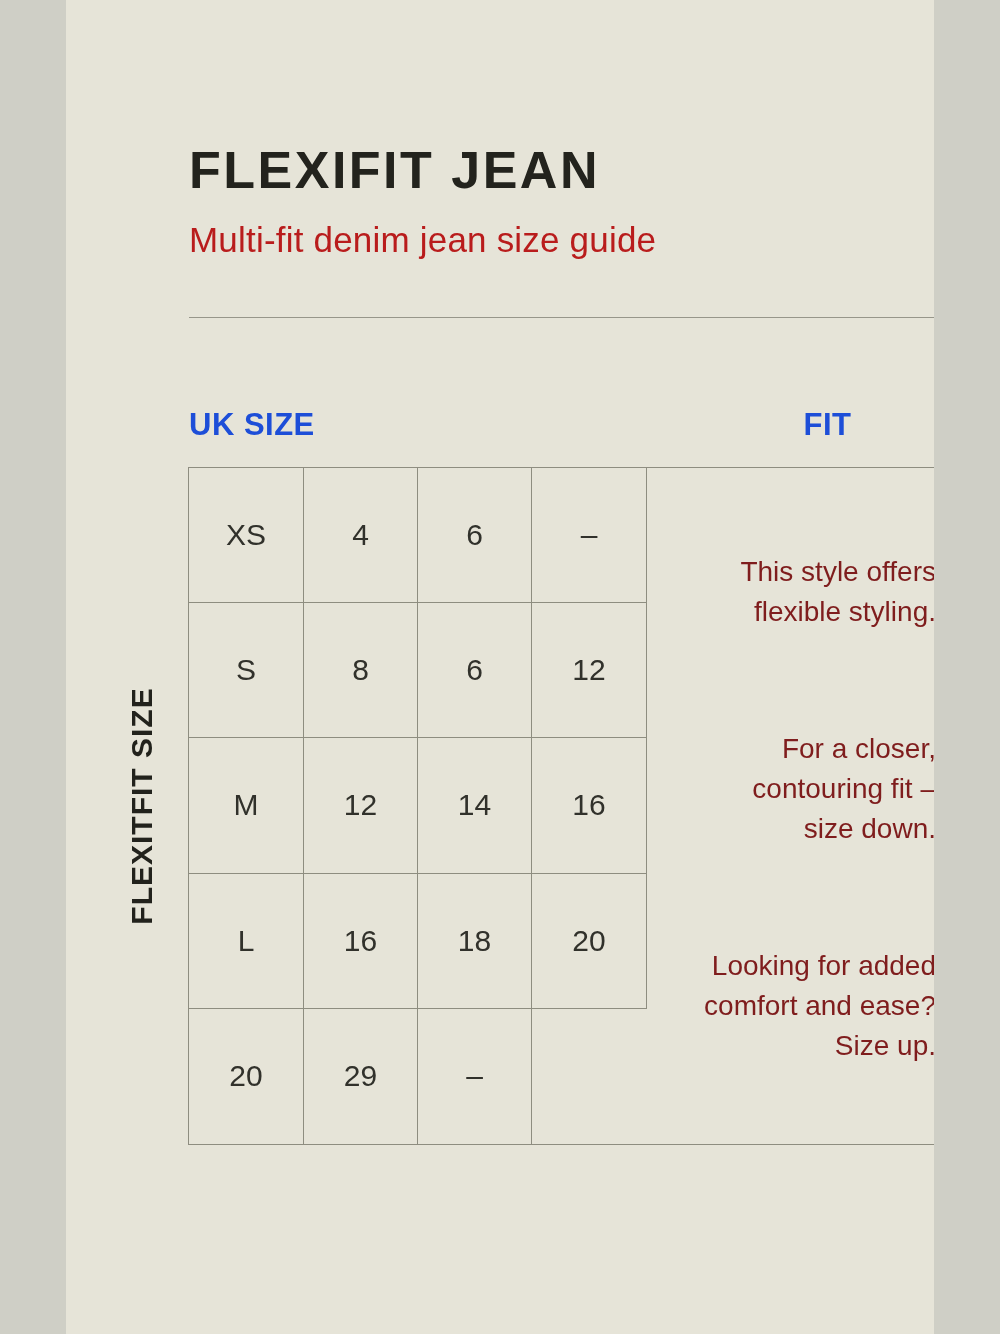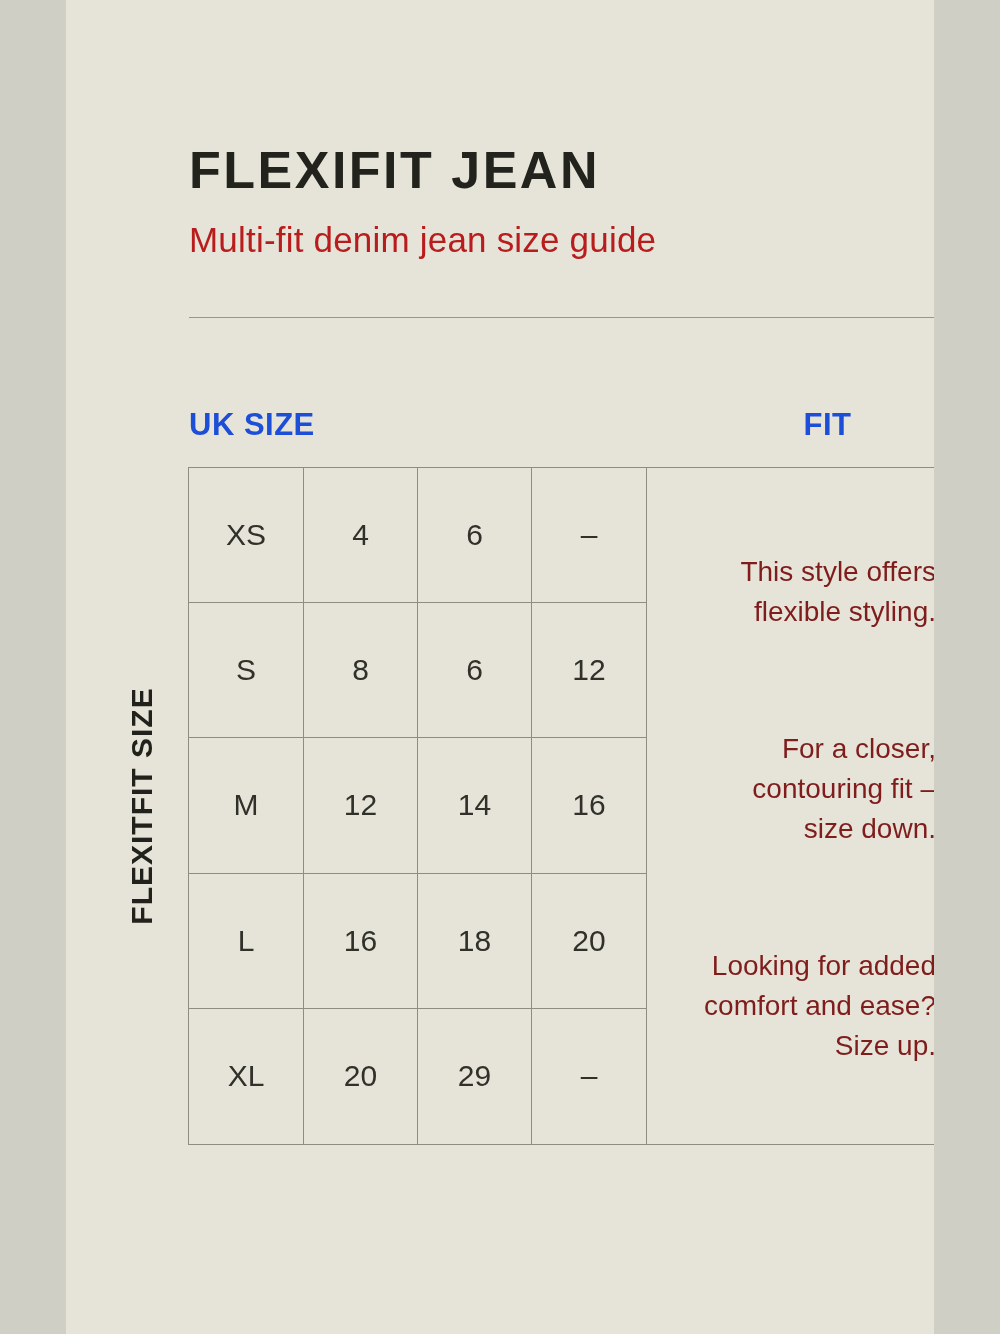--- a/index.html
+++ b/index.html
@@ -121,20 +121,19 @@
     <div class="cell">M</div>
     <div class="cell">12</div>
     <div class="cell">14</div>
     <div class="cell">16</div>
 
     <div class="cell">L</div>
     <div class="cell">16</div>
     <div class="cell">18</div>
     <div class="cell">20</div>
 
-    <div class="cell last-row">XL</div>
     <div class="cell last-row">20</div>
     <div class="cell last-row">29</div>
     <div class="cell last-row">–</div>
 
   </div>
 
 </div>
 
 </body></html>

